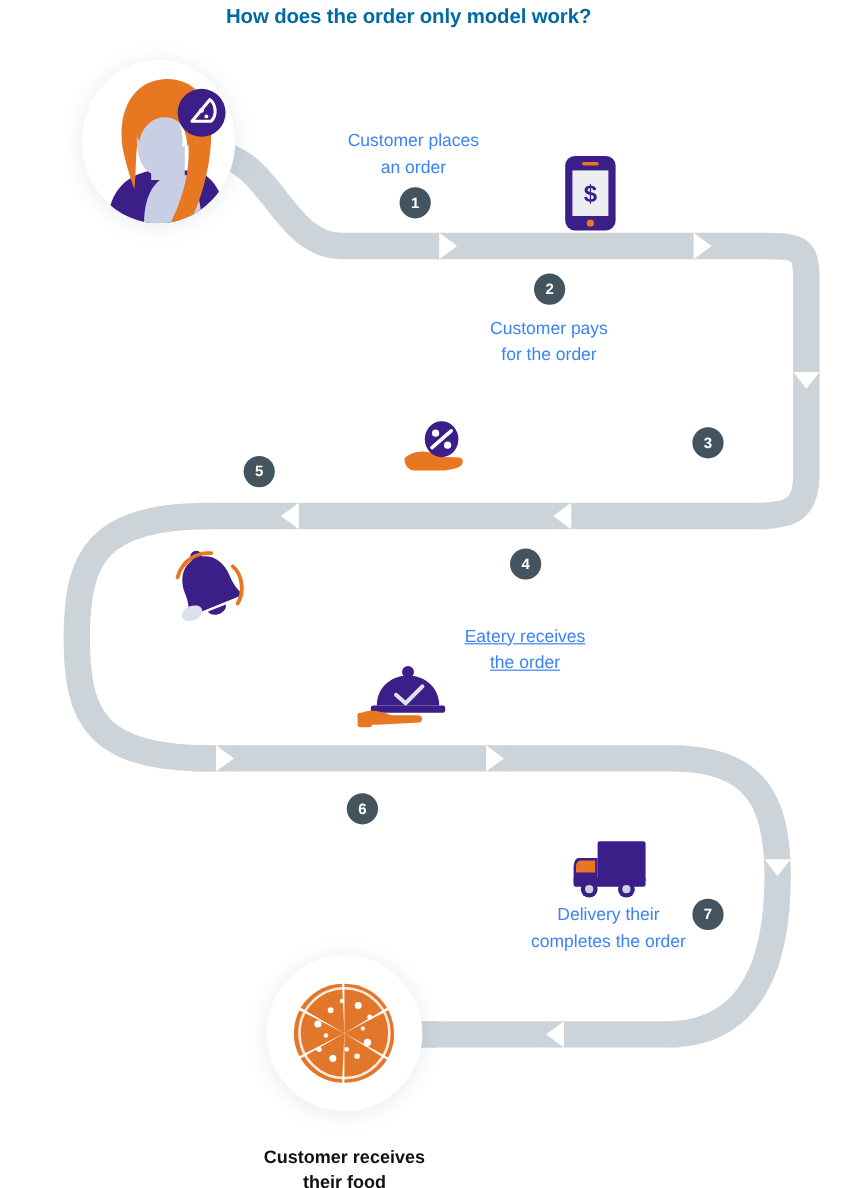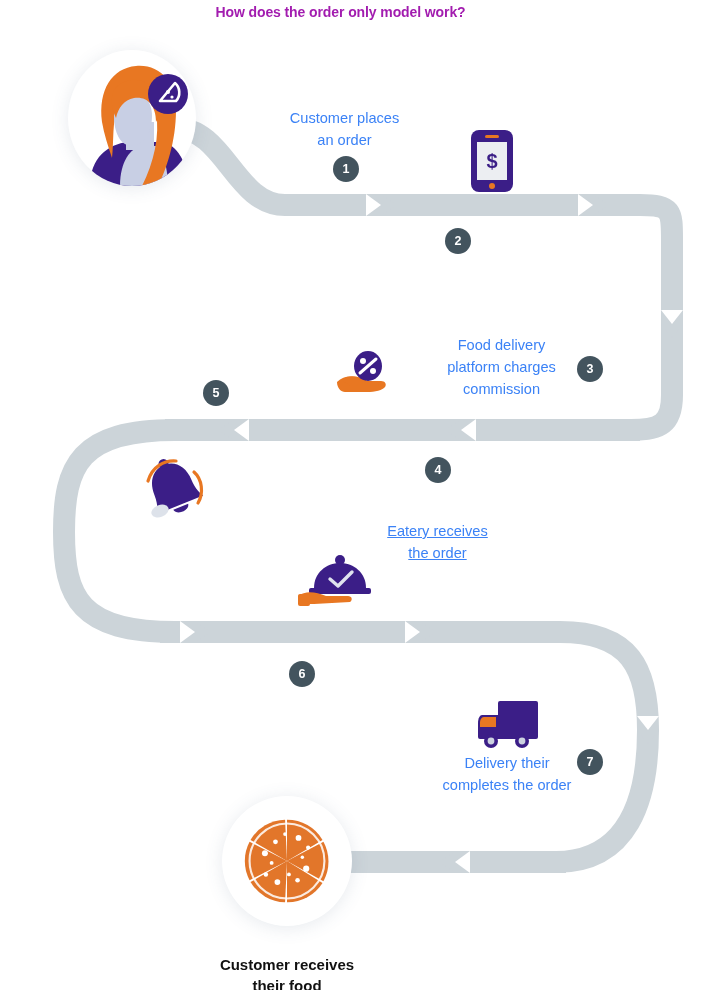--- a/index.html
+++ b/index.html
@@ -6,22 +6,22 @@
   body{
     width:701px;height:990px;position:relative;overflow:hidden;
     font-family:"Liberation Sans","DejaVu Sans",sans-serif;
     color:#16181a;
   }
   #stage{position:absolute;inset:0;width:701px;height:990px;}
   #flowsvg{position:absolute;left:0;top:0;width:701px;height:990px;}
 
   .title{
     position:absolute;left:0;top:4px;width:681px;text-align:center;
-    font-size:14px;font-weight:bold;letter-spacing:-0.1px;
-    color:#a21caf;
+    font-size:17px;font-weight:bold;letter-spacing:-0.1px;
+    color:#0369a1;
   }
 
   .caption{
     position:absolute;text-align:center;line-height:22px;
     font-size:14.6px;color:#3b82f6;white-space:pre-line;
   }
   .caption.bold{font-weight:bold;font-size:15px;line-height:21px;color:#111;margin-top:12px;}
 
   .badge{
     position:absolute;width:26px;height:26px;border-radius:50%;
@@ -145,24 +145,23 @@
   <div class="iconbox" style="left:470px;top:129px;width:44px;height:64px;">
     <svg viewBox="0 0 44 64" width="44" height="64">
       <rect x="1" y="1" width="42" height="62" rx="8" fill="#3b1e87"></rect>
       <rect x="7" y="13" width="30" height="38" fill="#eceef2"></rect>
       <rect x="15" y="6" width="14" height="3" rx="1.5" fill="#e87722"></rect>
       <circle cx="22" cy="57" r="3" fill="#e87722"></circle>
       <text x="22" y="39" text-anchor="middle" font-family="Liberation Sans, sans-serif" font-size="20" font-weight="bold" fill="#3b1e87">$</text>
     </svg>
   </div>
   <div class="badge" style="left:445px;top:228px;">2</div>
-
-  <div class="caption" style="left:420px;top:334px;width:163px;">Food delivery
-platform charges
-commission</div>
+  <div class="caption" style="left:380px;top:263px;width:155px;">Customer pays
+for the order</div>
+
   <div class="badge" style="left:577px;top:356px;">3</div>
   <div class="iconbox" style="left:335px;top:348px;width:62px;height:52px;">
     <svg viewBox="0 0 62 52" width="62" height="52">
       <path d="M2 34 C 10 26 22 28 32 33 L 46 33 C 50 33 52 36 50 39 C 48 42 40 44 32 44 L 10 44 C 6 44 2 40 2 34 Z" fill="#e87722"></path>
       <path d="M6 32 C 14 26 24 28 32 33 L 40 33 C 44 33 45 36 43 38 L 16 38 Z" fill="#e87722"></path>
       <ellipse cx="33" cy="18" rx="14" ry="15" fill="#3b1e87"></ellipse>
       <circle cx="28" cy="13" r="3" fill="#ffffff"></circle>
       <circle cx="38" cy="23" r="3" fill="#ffffff"></circle>
       <line x1="25" y1="25" x2="41" y2="11" stroke="#ffffff" stroke-width="3" stroke-linecap="round"></line>
     </svg>

